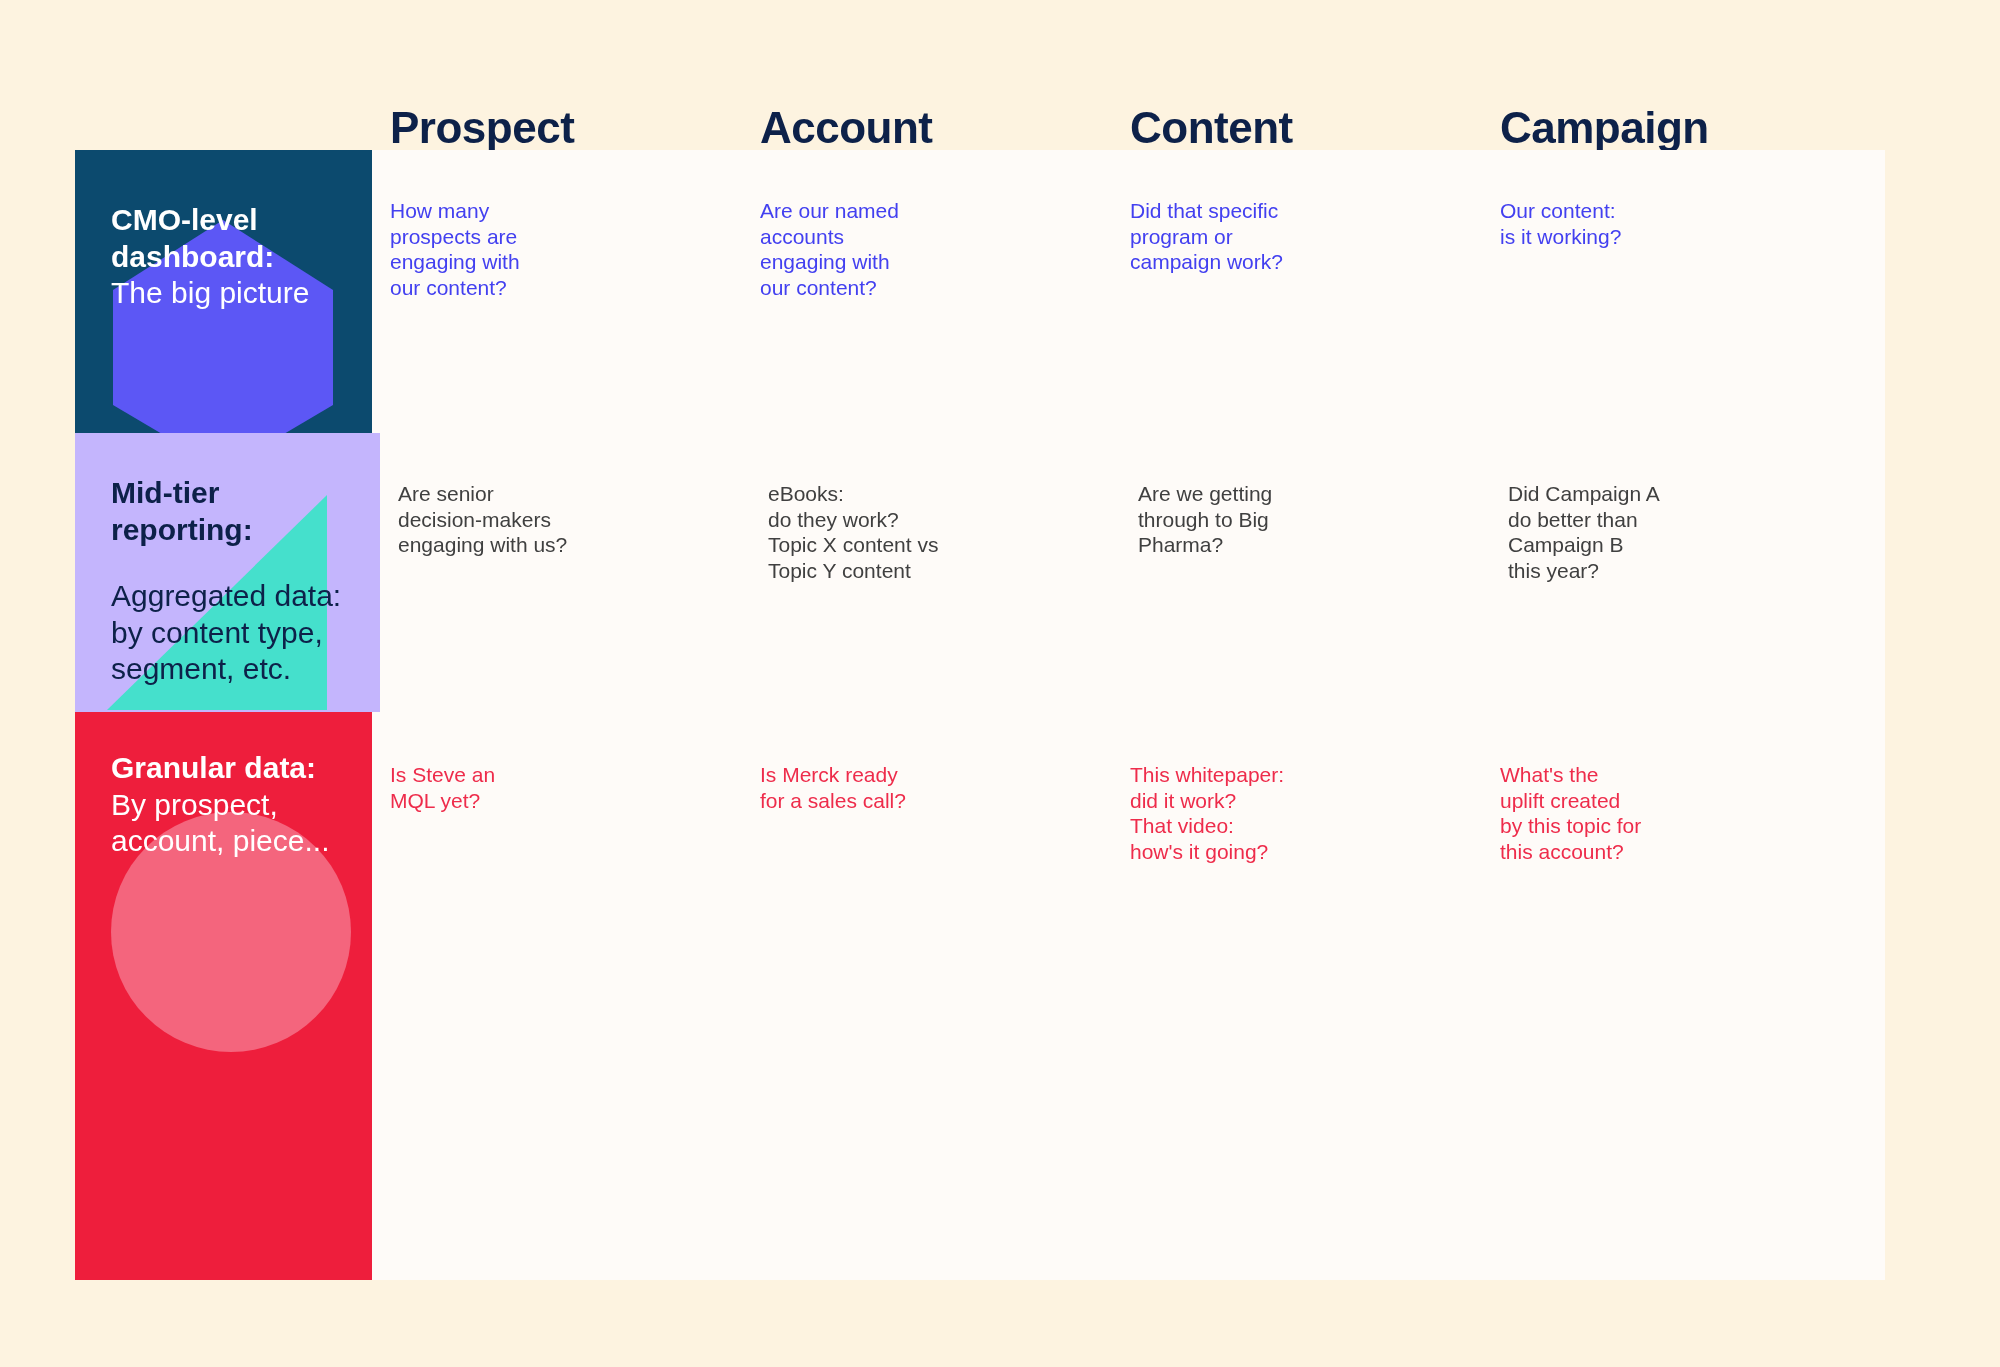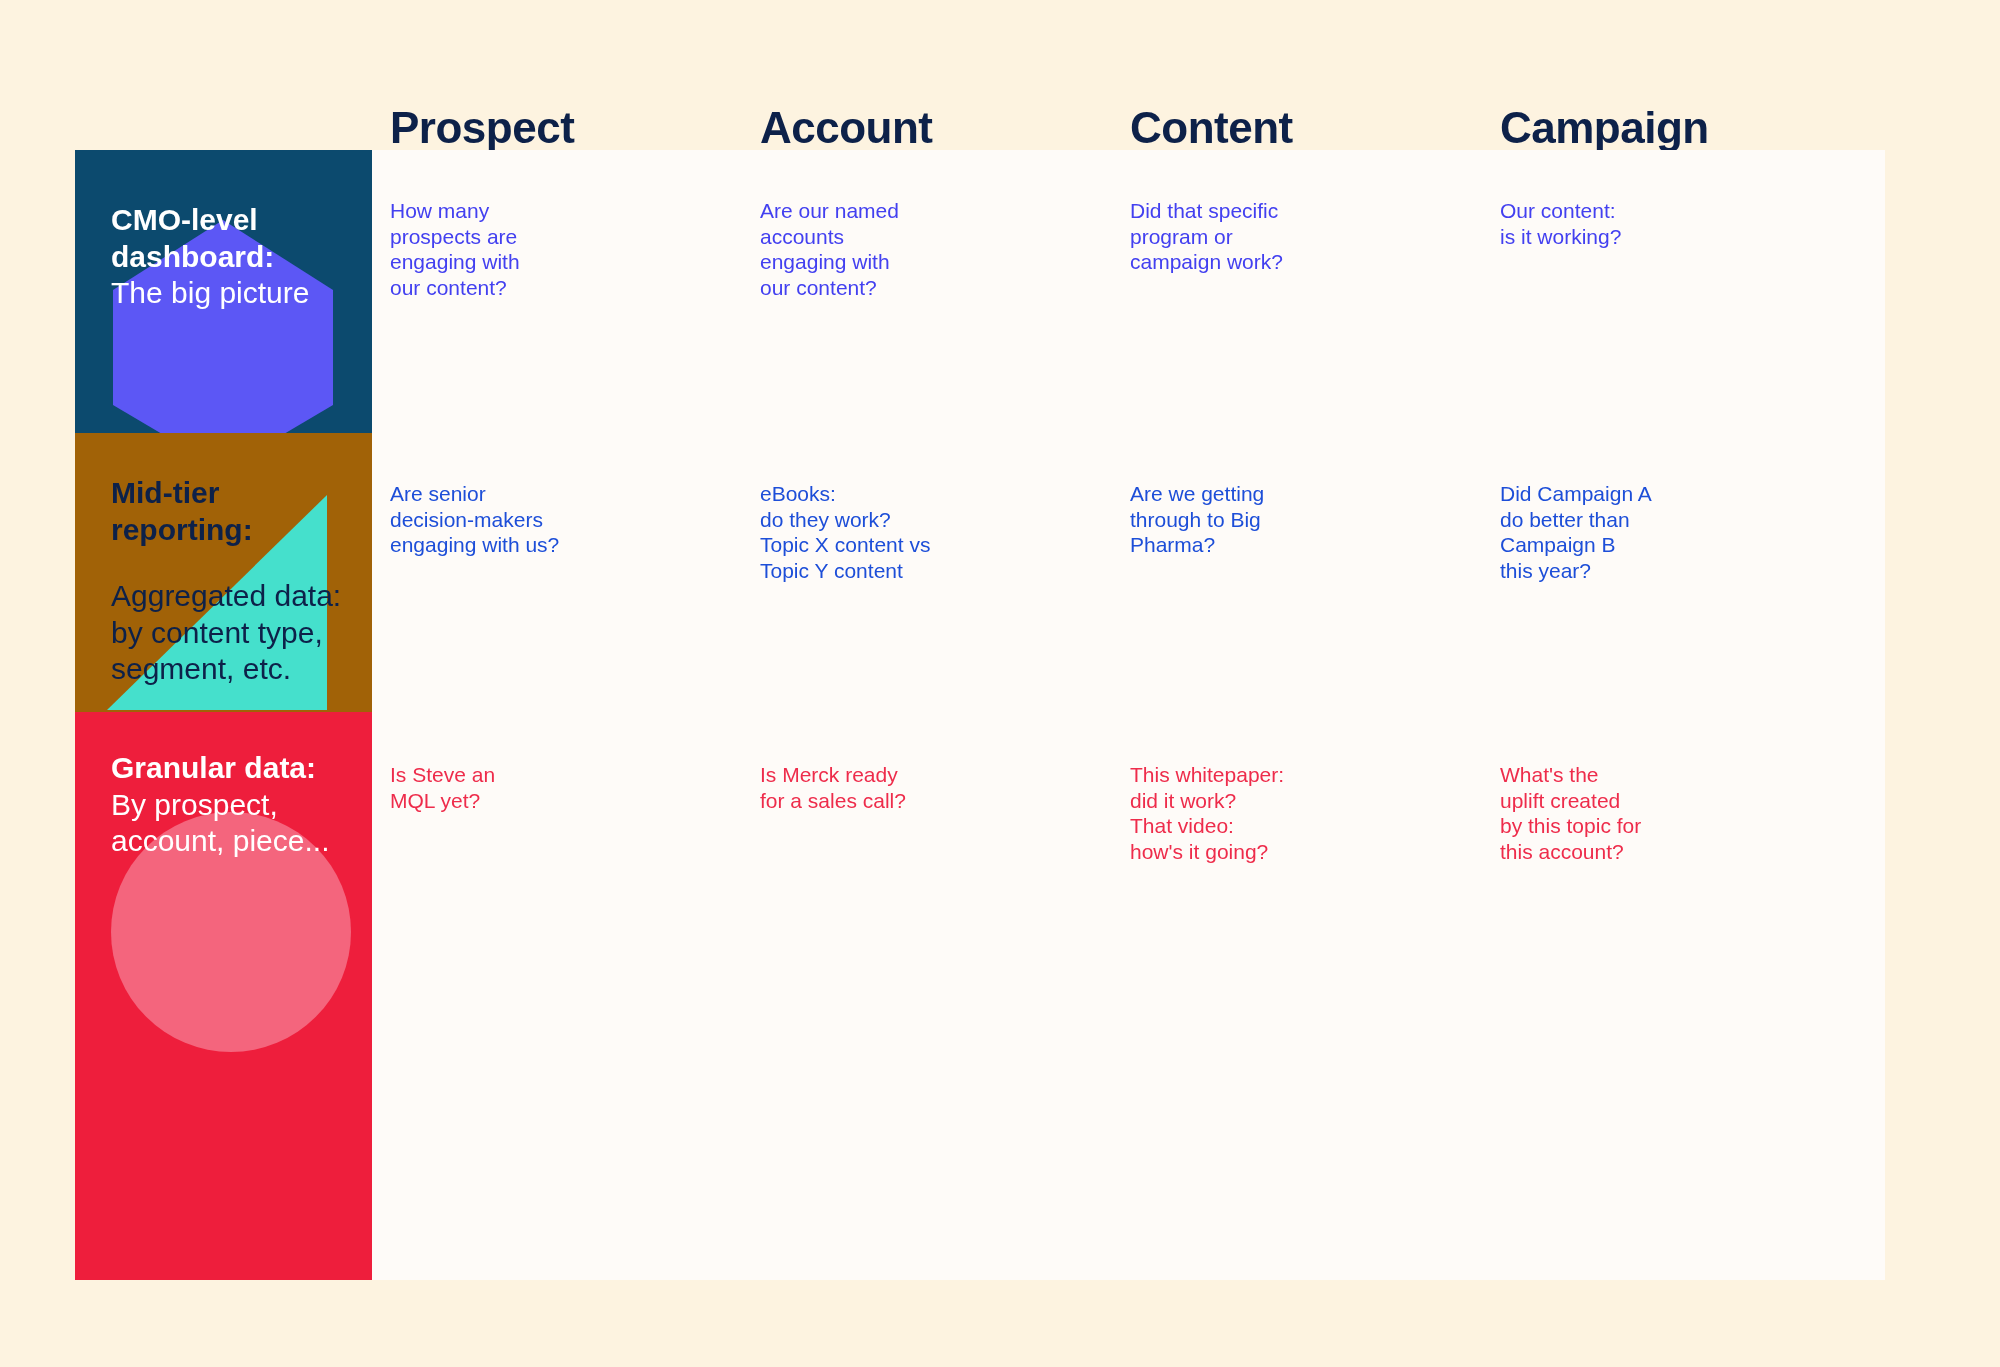--- a/index.html
+++ b/index.html
@@ -68,21 +68,21 @@
   .row-3 { top: 562px; height: 568px; }
 
   
   .label-cell {
     position: relative;
     flex: 0 0 297px;
     width: 297px;
     overflow: hidden;
   }
   .row-1 .label-cell { background: #0c4a6e; }
-  .row-2 .label-cell { background: #a16207; }
+  .row-2 .label-cell { background: #c4b5fd; padding-left: 8px; }
   .row-3 .label-cell { background: #EE1E3C; }
 
   .watermark {
     position: absolute;
     pointer-events: none;
   }
   .wm-hex {
     left: 38px;
     top: 70px;
     width: 220px;
@@ -132,21 +132,21 @@
   .content-cell {
     flex: 0 0 370px;
     width: 370px;
     padding: 48px 28px 0 18px;
     box-sizing: border-box;
     font-size: 21px;
     line-height: 1.22;
     white-space: pre-line;
   }
   .row-1 .content-cell { color: #4340F0; }
-  .row-2 .content-cell { color: #1d4ed8; }
+  .row-2 .content-cell { color: #404040; }
   .row-3 .content-cell { color: #EE2C4B; }
   .row-3 .content-cell { padding-top: 50px; }
 </style>
 </head>
 <body>
 
 <div class="page">
 
   <div class="header-row">
     <div class="hdr-spacer"></div>

